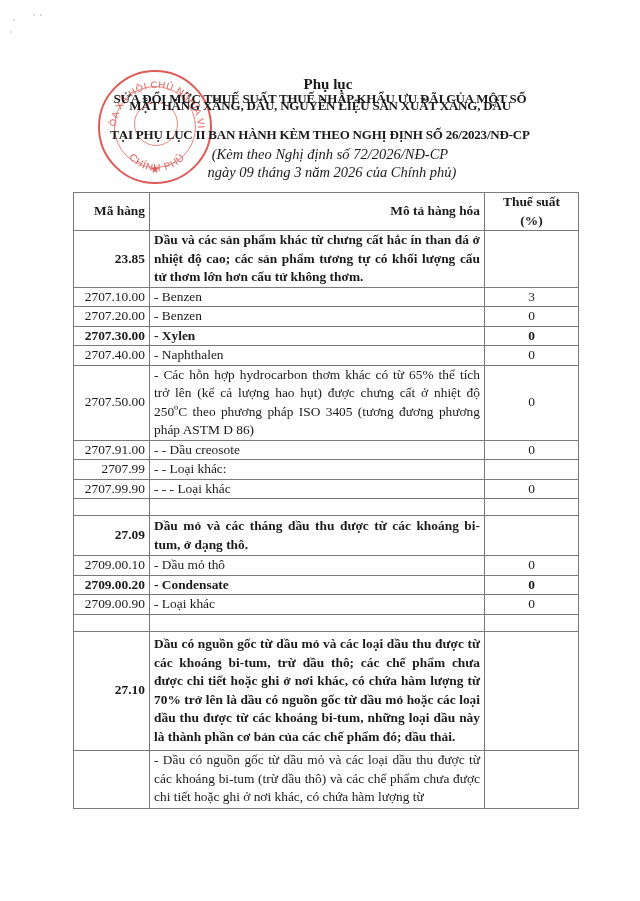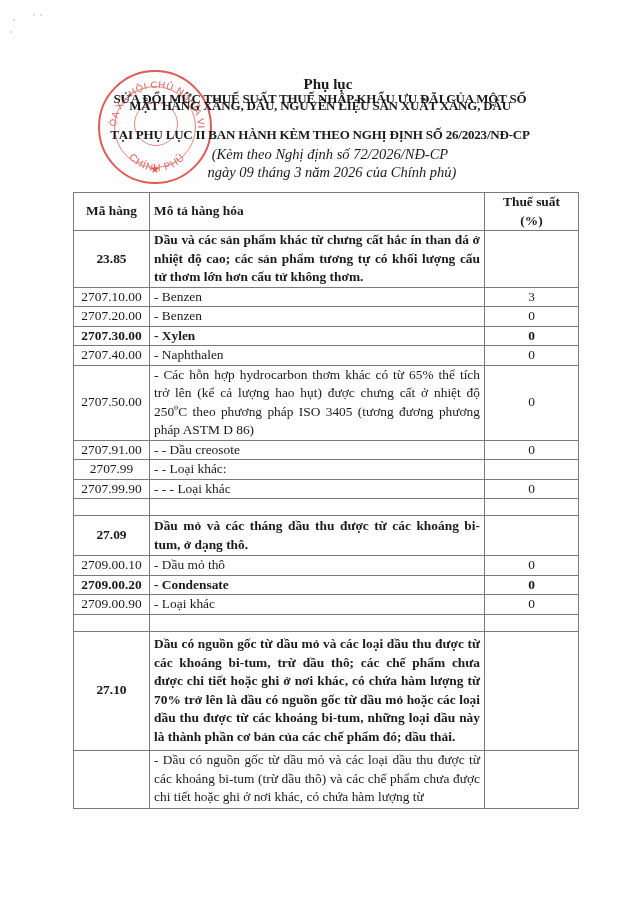--- a/index.html
+++ b/index.html
@@ -25,25 +25,25 @@
   .h-l3 { top:127px; }
   .h-sub { font-style:italic; font-size:14.5px; white-space:nowrap; }
   .h-s1 { top:146px; left:10px; }
   .h-s2 { top:164px; left:12px; }
 
   table.tariff { position:absolute; left:73px; top:192px; width:505px; border-collapse:collapse;
                  font-size:13.4px; table-layout:fixed; }
   table.tariff td, table.tariff th { border:1px solid #7a7a7a; padding:0 4px; vertical-align:middle; line-height:18.5px; }
   table.tariff th { font-weight:bold; height:36px; }
   col.c1 { width:76px; } col.c2 { width:335px; } col.c3 { width:94px; }
-  .code { text-align:center; white-space:nowrap; }
+  .code { text-align:right; white-space:nowrap; }
   .desc { text-align:justify;margin-top:10px; }
   .rate { text-align:center; }
   .bold { font-weight:bold; }
-  .hdr-desc { text-align:left; }
+  .hdr-desc { text-align:right; }
   .hdr-rate { text-align:center; line-height:18px; }
   tr.r20 td { height:18.5px; }
 </style>
 </head>
 <body>
 
 <div class="page">
 
   <div class="specks">
     <span style="left:13px;top:19px"></span>

